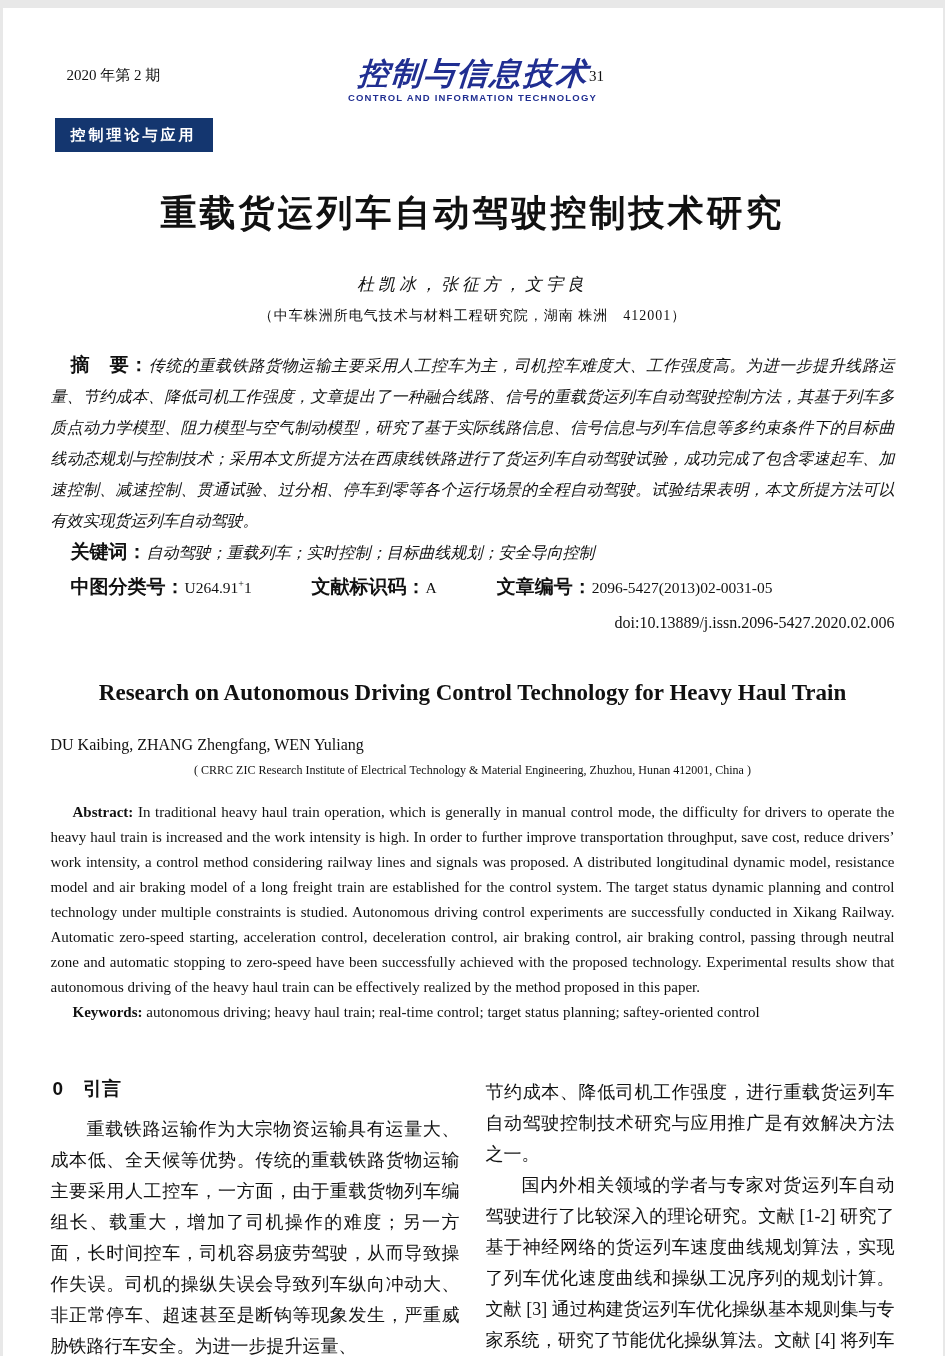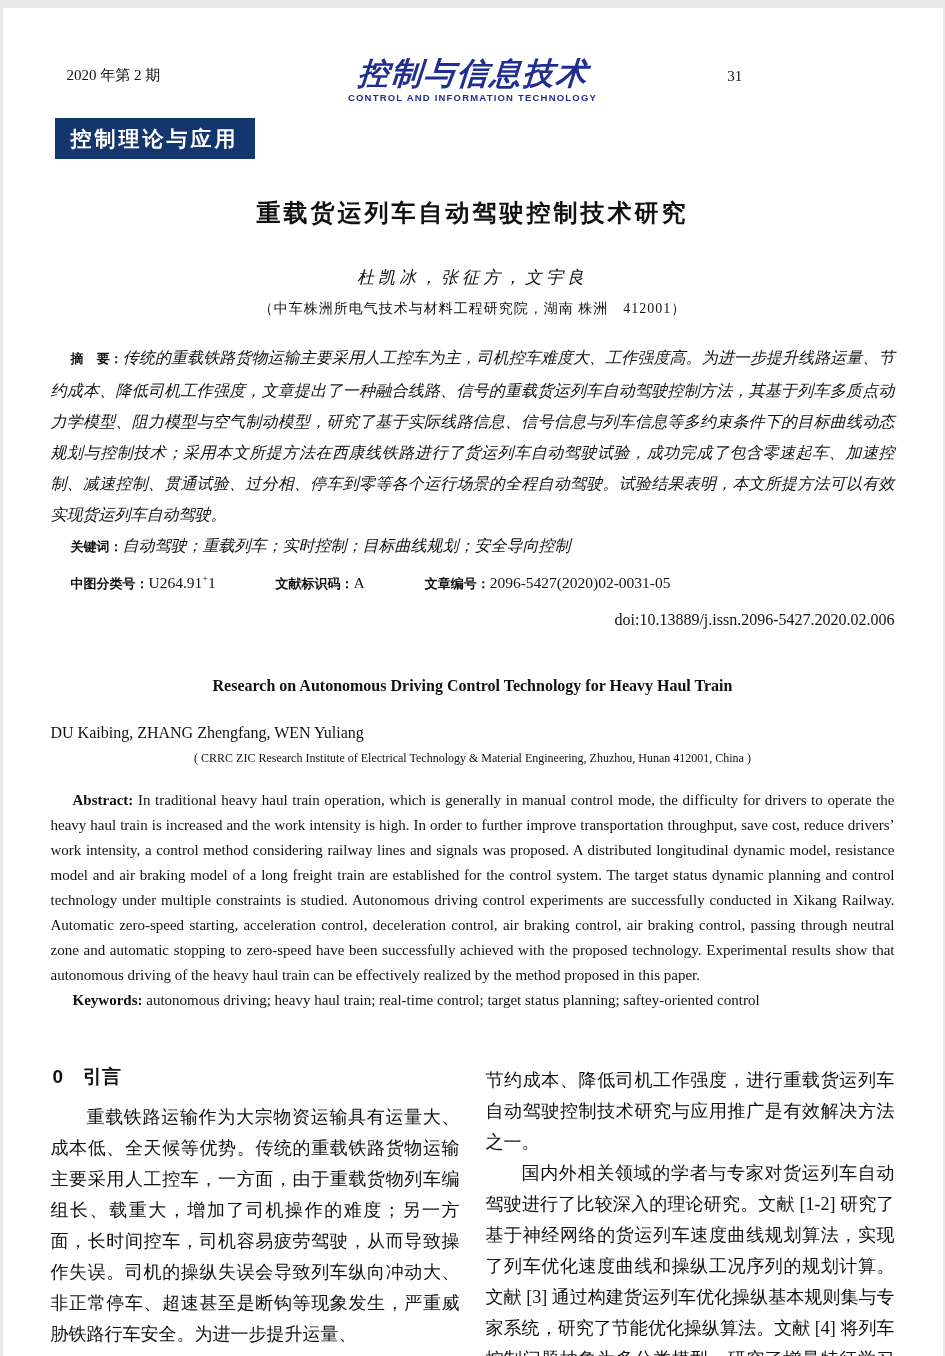--- a/index.html
+++ b/index.html
@@ -27,73 +27,73 @@
   }
   .issue{ flex:1; font-size:15px; padding-left:16px; padding-bottom:4px; }
   .logo-cn{
     font-family:"Liberation Sans","DejaVu Sans",sans-serif;
     font-weight:bold; font-style:italic;
     font-size:31px; letter-spacing:2px;
     color:var(--brand);
     transform:skewX(-4deg);
     line-height:1;
   }
-  .pageno{ flex:1; text-align:center; font-size:15px; padding-right:14px; padding-bottom:4px; }
+  .pageno{ flex:1; text-align:left; font-size:15px; padding-right:14px; padding-bottom:4px; }
   .rule-row{ display:flex; align-items:center; margin-top:3px;flex-direction:column; }
   .rule-line{ flex:1; height:2px; background:#151515; }
   .logo-en{
     font-family:"Liberation Sans","DejaVu Sans",sans-serif;
     font-weight:bold; font-size:9.5px; letter-spacing:1.2px;
     color:var(--brand); padding:0 8px; white-space:nowrap;
   }
 
   
   .badge{
     display:inline-block; margin-top:15px; margin-left:4px;
     background:var(--badge); color:#fff;
     font-family:"Liberation Sans","DejaVu Sans",sans-serif;
-    font-weight:bold; font-size:21px; letter-spacing:3px;
+    font-weight:bold; font-size:15px; letter-spacing:3px;
     padding:8px 16px; line-height:1.2;
   }
 
   
   .title-cn{
     margin:40px 0 0 0; text-align:center;
-    font-size:24px; font-weight:bold; letter-spacing:3px;
+    font-size:36px; font-weight:bold; letter-spacing:3px;
     line-height:1.2;
   }
   .authors-cn{
     margin-top:38px; text-align:center;
     font-size:17px; font-style:italic; letter-spacing:4px;
   }
   .affil-cn{ margin-top:11px; text-align:center; font-size:14px; letter-spacing:1px; }
 
   
   .abstract-cn{
     margin:24px 0 0 0;
     font-size:16px; line-height:31px;
     text-align:justify; font-style:italic;
     text-indent:20px;
   }
   .label-hei{
     font-style:normal; font-weight:bold;
-    font-family:Liberation Mono, monospace;
-    font-size:13px;
+    font-family:Liberation Sans, sans-serif;
+    font-size:19px;
   }
   .keywords-cn{ margin:0; font-size:16px; line-height:31px; font-style:italic; text-indent:20px; }
   .meta-row{ margin:0; font-size:15.5px; line-height:31px; text-indent:20px; }
   .meta-item{ margin-right:56px; }
   .meta-item:last-child{ margin-right:0; }
   .meta-row sup{ font-size:10px; }
   .doi-line{ margin:6px 0 0 0; font-size:16px; line-height:28px; text-indent:20px;text-align:right; }
 
   
   .title-en{
     margin:42px 0 0 0; text-align:center;
-    font-size:16px; font-weight:bold; line-height:1.25;
+    font-size:23px; font-weight:bold; line-height:1.25;
   }
   .authors-en{ margin-top:28px; text-align:left; font-size:16px; }
   .affil-en{ margin-top:9px; text-align:center; font-size:12px; }
   .abstract-en{
     margin:22px 0 0 0; font-size:15px; line-height:25px;
     text-align:justify; text-indent:22px;
   }
   .abstract-en b, .keywords-en b{ font-weight:bold; }
   .keywords-en{ margin:0; font-size:15px; line-height:25px; text-indent:22px; }
 
@@ -138,21 +138,21 @@
   <div class="affil-cn">（中车株洲所电气技术与材料工程研究院，湖南 株洲　412001）</div>
 
   
   <p class="abstract-cn"><span class="label-hei">摘　要：</span><span>传统的重载铁路货物运输主要采用人工控车为主，司机控车难度大、工作强度高。为进一步提升线路运量、节约成本、降低司机工作强度，文章提出了一种融合线路、信号的重载货运列车自动驾驶控制方法，其基于列车多质点动力学模型、阻力模型与空气制动模型，研究了基于实际线路信息、信号信息与列车信息等多约束条件下的目标曲线动态规划与控制技术；采用本文所提方法在西康线铁路进行了货运列车自动驾驶试验，成功完成了包含零速起车、加速控制、减速控制、贯通试验、过分相、停车到零等各个运行场景的全程自动驾驶。试验结果表明，本文所提方法可以有效实现货运列车自动驾驶。</span></p>
 
   <p class="keywords-cn"><span class="label-hei">关键词：</span><span>自动驾驶；重载列车；实时控制；目标曲线规划；安全导向控制</span></p>
 
   <p class="meta-row">
     <span class="meta-item"><span class="label-hei">中图分类号：</span><span>U264.91</span><sup>+</sup><span>1</span></span>
     <span class="meta-item"><span class="label-hei">文献标识码：</span><span>A</span></span>
-    <span class="meta-item"><span class="label-hei">文章编号：</span><span>2096-5427(2020)02-0031-05</span></span>
+    <span class="meta-item"><span class="label-hei">文章编号：</span><span>2096-5427(2013)02-0031-05</span></span>
   </p>
   <p class="doi-line">doi:10.13889/j.issn.2096-5427.2020.02.006</p>
 
   
   <h2 class="title-en">Research on Autonomous Driving Control Technology for Heavy Haul Train</h2>
   <div class="authors-en">DU Kaibing, ZHANG Zhengfang, WEN Yuliang</div>
   <div class="affil-en">( CRRC ZIC Research Institute of Electrical Technology &amp; Material Engineering, Zhuzhou, Hunan 412001, China )</div>
 
   
   <p class="abstract-en"><b>Abstract:</b>&nbsp;<span>In traditional heavy haul train operation, which is generally in manual control mode, the difficulty for drivers to operate the heavy haul train is increased and the work intensity is high. In order to further improve transportation throughput, save cost, reduce drivers’ work intensity, a control method considering railway lines and signals was proposed. A distributed longitudinal dynamic model, resistance model and air braking model of a long freight train are established for the control system. The target status dynamic planning and control technology under multiple constraints is studied. Autonomous driving control experiments are successfully conducted in Xikang Railway. Automatic zero-speed starting, acceleration control, deceleration control, air braking control, air braking control, passing through neutral zone and automatic stopping to zero-speed have been successfully achieved with the proposed technology. Experimental results show that autonomous driving of the heavy haul train can be effectively realized by the method proposed in this paper.</span></p>

